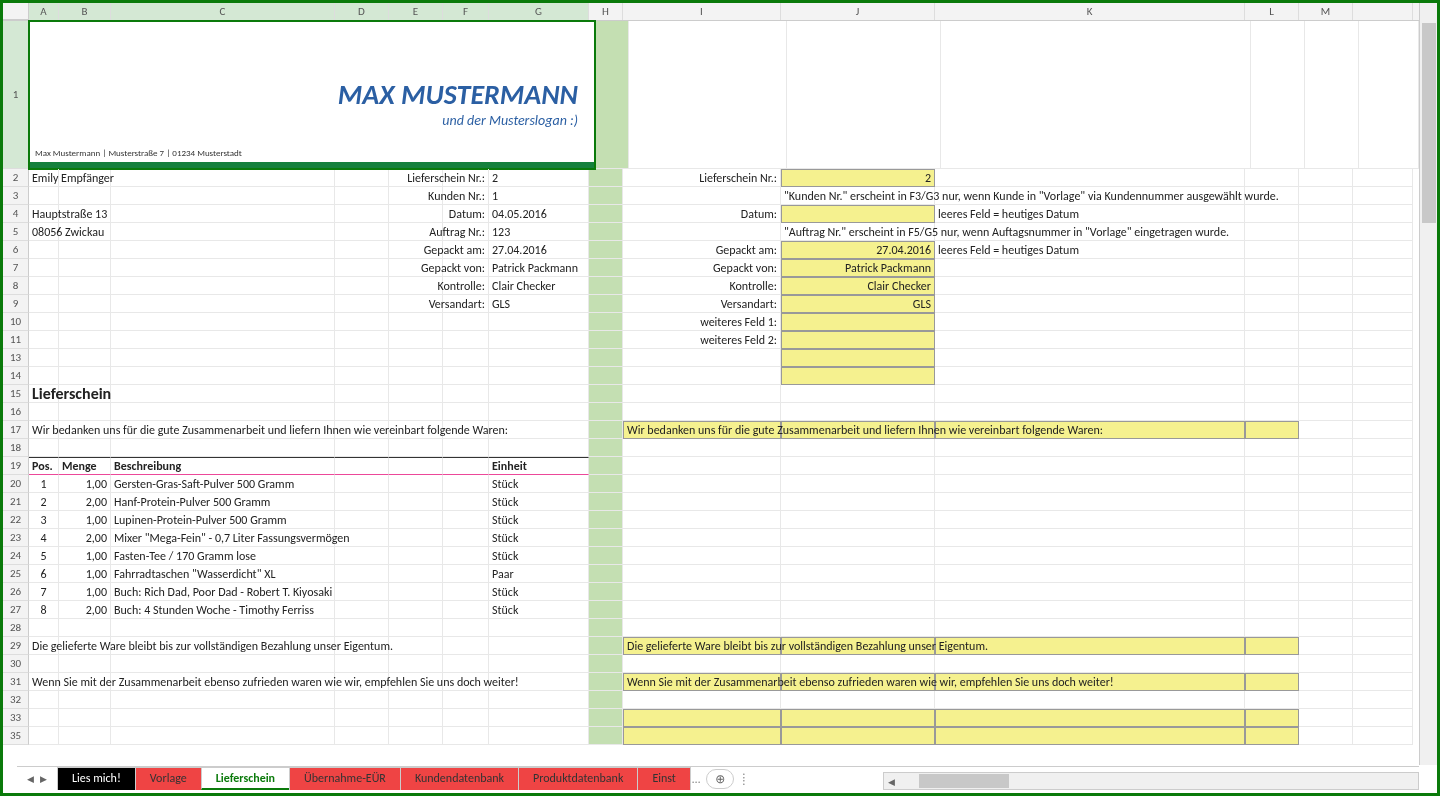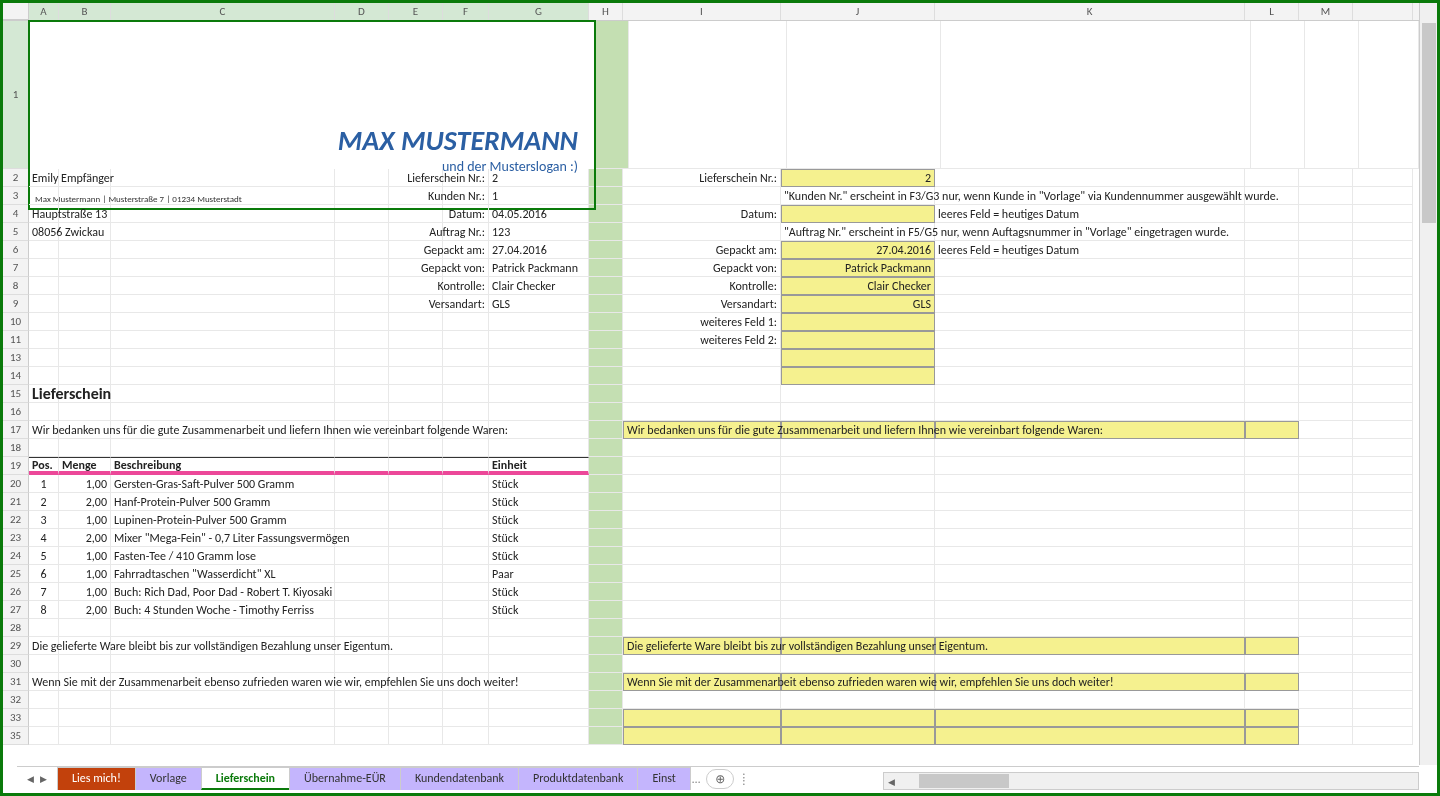--- a/index.html
+++ b/index.html
@@ -26,32 +26,32 @@
 .colI{width:158px;min-width:158px}
 .colJ{width:154px;min-width:154px}
 .colK{width:310px;min-width:310px}
 .colL{width:54px;min-width:54px}
 .colM{width:54px;min-width:54px}
 .colN{width:60px;min-width:60px}
 .right{justify-content:flex-end}
 .center{justify-content:center}
 .bold{font-weight:bold}
 .hdr-title{color:#2b5fa3;font-size:28px;font-weight:bold;font-style:italic}
-.hdr-sub{color:#2b5fa3;font-size:14px;}
+.hdr-sub{color:#2b5fa3;font-size:14px;font-style:italic}
 .small{font-size:9px;color:#333}
 .greencol{background:#c4dfb2}
 .yellow{background:#f5f18f;border:1px solid #999}
 .sel-border{outline:2px solid #0a7a0a;outline-offset:-1px}
-.headerbox{position:relative;width:586px;height:188px;border-bottom:1px solid #15803d}
+.headerbox{position:relative;width:586px;height:148px;border-bottom:7px solid #15803d}
 .thick-top{border-top:1px solid #333}
-.thick-bot{border-bottom:4px solid #ec4899}
+.thick-bot{border-bottom:1px solid #ec4899}
 .tabs{position:absolute;left:14px;right:18px;bottom:3px;height:24px;display:flex;align-items:center;gap:0;font-size:12px;border-top:1px solid #ccc;background:#fff}
 .tab-nav{width:40px;display:flex;align-items:center;justify-content:center;gap:6px;color:#666}
-.tab{padding:3px 14px;border:1px solid #ccc;border-bottom:none;background:#c4b5fd;color:#333;margin-right:-1px;cursor:pointer}
-.tab.dark{background:#c2410c;color:#fff}
+.tab{padding:3px 14px;border:1px solid #ccc;border-bottom:none;background:#ef4444;color:#333;margin-right:-1px;cursor:pointer}
+.tab.dark{background:#000000;color:#fff}
 .tab.active{background:#fff;color:#0a7a0a;font-weight:bold;border-bottom:2px solid #0a7a0a}
 .tab-new{width:28px;height:20px;border:1px solid #ccc;border-radius:10px;display:flex;align-items:center;justify-content:center;margin-left:6px;color:#666;cursor:pointer}
 .hscroll{position:absolute;right:18px;bottom:3px;left:880px;height:18px;background:#f0f0f0;border:1px solid #ccc;display:flex;align-items:center}
 .hscroll .thumb{width:90px;height:14px;background:#c8c8c8;margin-left:20px}
 .vscroll{position:absolute;right:0;top:0;bottom:28px;width:18px;background:#f0f0f0;border-left:1px solid #ccc}
 .vscroll .thumb{width:14px;height:200px;background:#c8c8c8;margin:20px auto}
 .tri{font-size:9px;color:#666}
 .ovf{position:relative;z-index:5}
 </style>
 </head>
@@ -450,21 +450,21 @@
           <div class="cell colJ"></div>
           <div class="cell colK"></div>
           <div class="cell colL"></div>
           <div class="cell colM"></div>
           <div class="cell colN"></div>
         </div>
         <div class="row">
           <div class="rh">24</div>
           <div class="cell colA center">5</div>
           <div class="cell colB right">1,00</div>
-          <div class="cell colC ovf">Fasten-Tee / 410 Gramm lose</div>
+          <div class="cell colC ovf">Fasten-Tee / 170 Gramm lose</div>
           <div class="cell colD"></div>
           <div class="cell colE"></div>
           <div class="cell colF"></div>
           <div class="cell colG">Stück</div>
           <div class="cell colH greencol"></div>
           <div class="cell colI"></div>
           <div class="cell colJ"></div>
           <div class="cell colK"></div>
           <div class="cell colL"></div>
           <div class="cell colM"></div>

